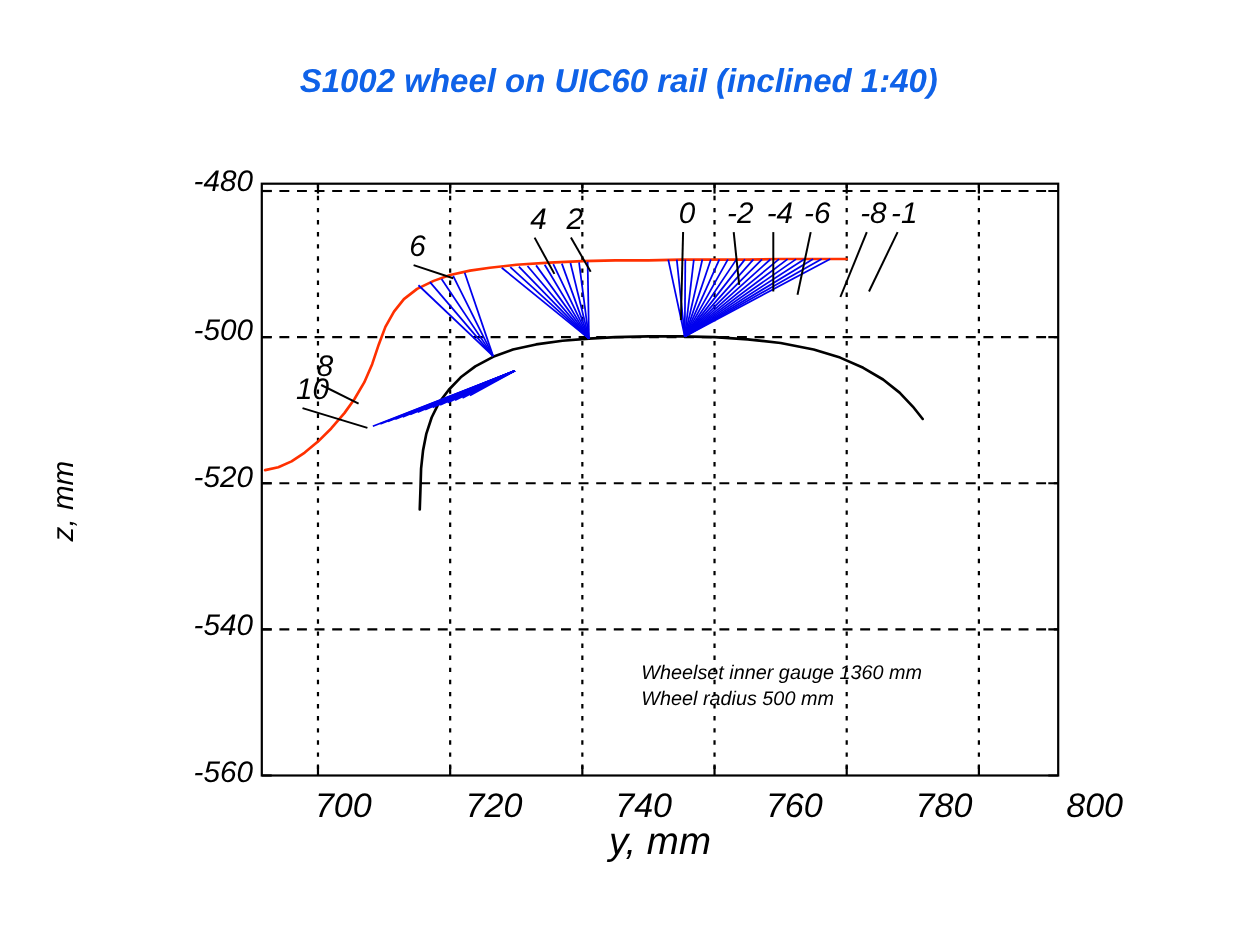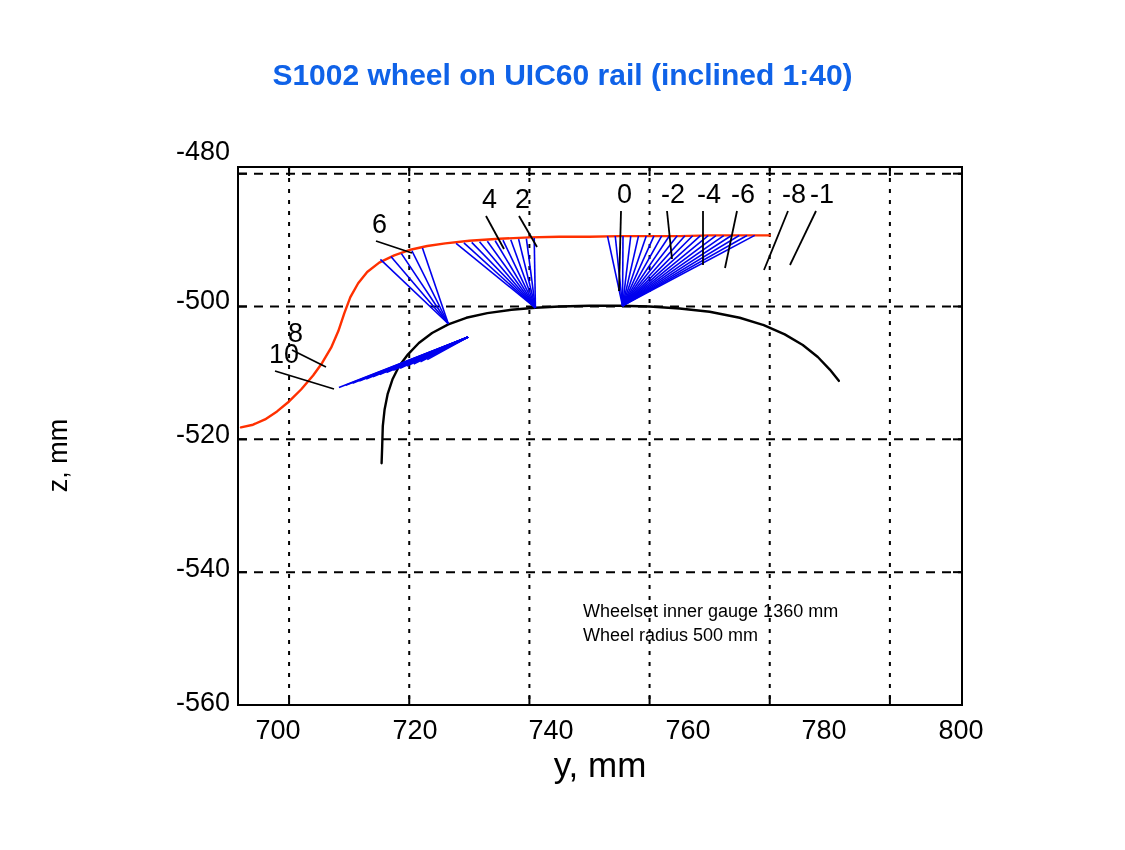--- a/index.html
+++ b/index.html
@@ -1,56 +1,56 @@
 <!DOCTYPE html>
 <html><head>
 <meta charset="utf-8">
 <style>
   html,body{margin:0;padding:0;}
   body{
     width:1125px;height:850px;background:#ffffff;
     font-family:"Liberation Sans",sans-serif;
     overflow:hidden;position:relative;
   }
-  #figure{position:absolute;left:0;top:0;width:1125px;height:850px;}
+  #figure{position:absolute;left:0;top:0;width:1125px;height:850px;font-style:italic;}
   #chart-title{
     position:absolute;left:0;top:58px;width:1125px;text-align:center;
     font-size:30px;font-weight:bold;color:#0f62e8;letter-spacing:0px;
   }
   #y-axis-label{
     position:absolute;left:-22px;top:440px;width:160px;text-align:center;
     font-size:27px;color:#000;transform:rotate(-90deg);transform-origin:center center;
   }
   #x-axis-label{
     position:absolute;left:440px;top:745px;width:320px;text-align:center;
     font-size:35px;color:#000;
   }
   .ytick{position:absolute;right:0;font-size:27px;color:#000;text-align:right;
          width:120px;line-height:1;}
-  .xtick{position:absolute;font-size:27px;color:#000;text-align:center;
+  .xtick{position:absolute;font-size:31px;color:#000;text-align:right;
          width:120px;line-height:1;}
   #ytick-wrap{position:absolute;left:105px;top:0;width:125px;height:850px;}
   #xtick-wrap{position:absolute;left:0;top:717px;width:1125px;height:60px;}
   .cplabel{position:absolute;font-size:27px;color:#000;line-height:1;white-space:nowrap;}
   .annot-line{font-size:18px;color:#000;line-height:1.32;white-space:nowrap;}
   #annotations{position:absolute;left:583px;top:600px;}
   svg{position:absolute;left:0;top:0;}
 </style>
 </head>
 <body>
 
 <div id="figure">
 
   <div id="chart-title">S1002 wheel on UIC60 rail (inclined 1:40)</div>
 
   <div id="y-axis-label">z, mm</div>
   <div id="x-axis-label">y, mm</div>
 
   <div id="ytick-wrap">
-    <div class="ytick" style="top:138px">-480</div>
+    <div class="ytick" style="top:152px">-480</div>
     <div class="ytick" style="top:287px">-500</div>
     <div class="ytick" style="top:421px">-520</div>
     <div class="ytick" style="top:555px">-540</div>
     <div class="ytick" style="top:689px">-560</div>
   </div>
 
   <div id="xtick-wrap">
     <div class="xtick" style="left:218px">700</div>
     <div class="xtick" style="left:355px">720</div>
     <div class="xtick" style="left:491px">740</div>

